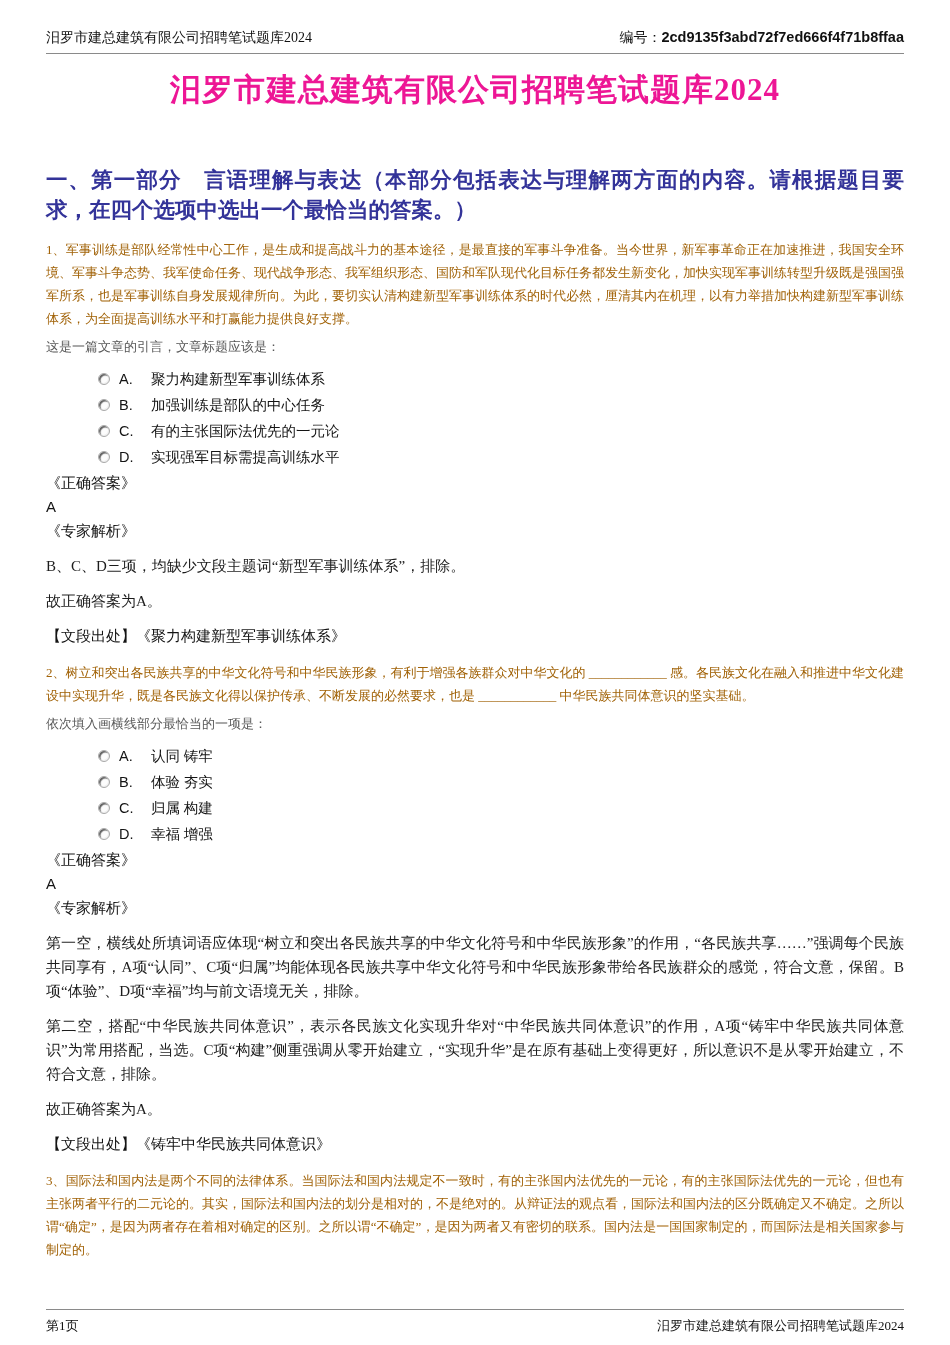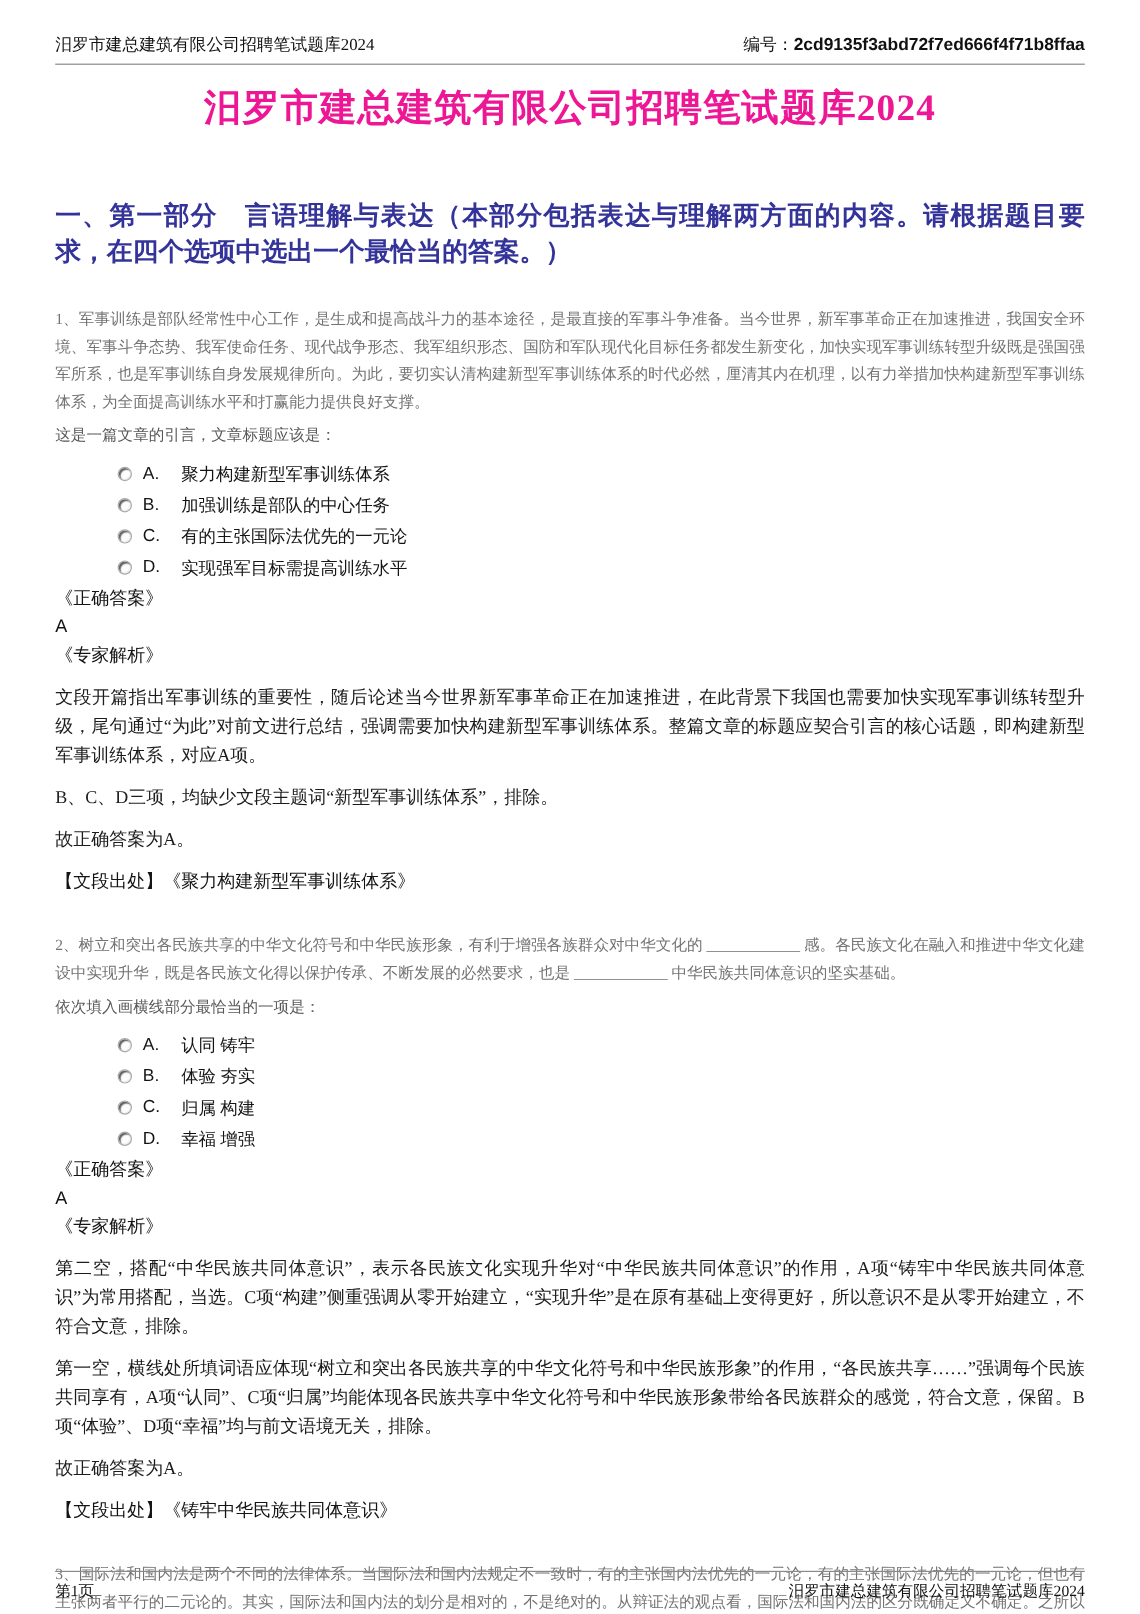--- a/index.html
+++ b/index.html
@@ -29,22 +29,22 @@
 
   
   h2.section-heading{
     margin-top:54px; font-size:21.5px; font-weight:bold;
     color:#333399; line-height:30px; text-align:justify;
   }
 
   
   .question{ margin-top:8px; }
   p.stem{
-    margin-top:29px; font-size:13px; line-height:23px;
-    color:#737373; text-align:justify;
+    margin-top:13px; font-size:13px; line-height:23px;
+    color:#a16207; text-align:justify;
   }
   p.prompt{ margin-top:5px; font-size:13px; line-height:23px; color:#595959; }
   .options{ margin:8px 0 2px 52px; }
   .option{ display:flex; align-items:center; height:26px; cursor:default; }
   .radio{
     flex:none; width:12px; height:12px; border-radius:50%;
     background:#fdfdfd; border:1px solid #a9a9a9;
     box-shadow: inset 1.5px 1.5px 1px rgba(70,70,70,.85),
                 inset -1px -1px 0 rgba(240,240,240,1);
     margin-right:9px;
@@ -112,21 +112,20 @@
           </label>
           <label class="option">
             <span class="radio"></span>
             <span class="letter">D.</span>
             <span class="opt-text">实现强军目标需提高训练水平</span>
           </label>
         </div>
         <p class="label-line">《正确答案》</p>
         <p class="answer-value">A</p>
         <p class="label-line">《专家解析》</p>
-        <p class="analysis">文段开篇指出军事训练的重要性，随后论述当今世界新军事革命正在加速推进，在此背景下我国也需要加快实现军事训练转型升级，尾句通过“为此”对前文进行总结，强调需要加快构建新型军事训练体系。整篇文章的标题应契合引言的核心话题，即构建新型军事训练体系，对应A项。</p>
         <p class="analysis">B、C、D三项，均缺少文段主题词“新型军事训练体系”，排除。</p>
         <p class="analysis">故正确答案为A。</p>
         <p class="source">【文段出处】《聚力构建新型军事训练体系》</p>
       </section>
       <section class="question">
         <p class="stem">2、树立和突出各民族共享的中华文化符号和中华民族形象，有利于增强各族群众对中华文化的 ____________ 感。各民族文化在融入和推进中华文化建设中实现升华，既是各民族文化得以保护传承、不断发展的必然要求，也是 ____________ 中华民族共同体意识的坚实基础。</p>
         <p class="prompt">依次填入画横线部分最恰当的一项是：</p>
         <div class="options">
           <label class="option">
             <span class="radio"></span>
@@ -145,22 +144,22 @@
           </label>
           <label class="option">
             <span class="radio"></span>
             <span class="letter">D.</span>
             <span class="opt-text">幸福 增强</span>
           </label>
         </div>
         <p class="label-line">《正确答案》</p>
         <p class="answer-value">A</p>
         <p class="label-line">《专家解析》</p>
+        <p class="analysis">第一空，横线处所填词语应体现“树立和突出各民族共享的中华文化符号和中华民族形象”的作用，“各民族共享……”强调每个民族共同享有，A项“认同”、C项“归属”均能体现各民族共享中华文化符号和中华民族形象带给各民族群众的感觉，符合文意，保留。B项“体验”、D项“幸福”均与前文语境无关，排除。</p>
         <p class="analysis">第二空，搭配“中华民族共同体意识”，表示各民族文化实现升华对“中华民族共同体意识”的作用，A项“铸牢中华民族共同体意识”为常用搭配，当选。C项“构建”侧重强调从零开始建立，“实现升华”是在原有基础上变得更好，所以意识不是从零开始建立，不符合文意，排除。</p>
-        <p class="analysis">第一空，横线处所填词语应体现“树立和突出各民族共享的中华文化符号和中华民族形象”的作用，“各民族共享……”强调每个民族共同享有，A项“认同”、C项“归属”均能体现各民族共享中华文化符号和中华民族形象带给各民族群众的感觉，符合文意，保留。B项“体验”、D项“幸福”均与前文语境无关，排除。</p>
         <p class="analysis">故正确答案为A。</p>
         <p class="source">【文段出处】《铸牢中华民族共同体意识》</p>
       </section>
       <section class="question">
         <p class="stem">3、国际法和国内法是两个不同的法律体系。当国际法和国内法规定不一致时，有的主张国内法优先的一元论，有的主张国际法优先的一元论，但也有主张两者平行的二元论的。其实，国际法和国内法的划分是相对的，不是绝对的。从辩证法的观点看，国际法和国内法的区分既确定又不确定。之所以谓“确定”，是因为两者存在着相对确定的区别。之所以谓“不确定”，是因为两者又有密切的联系。国内法是一国国家制定的，而国际法是相关国家参与制定的。</p>
       </section>
     </main>
 
   <div class="doc-footer">
     <span>第1页</span>

